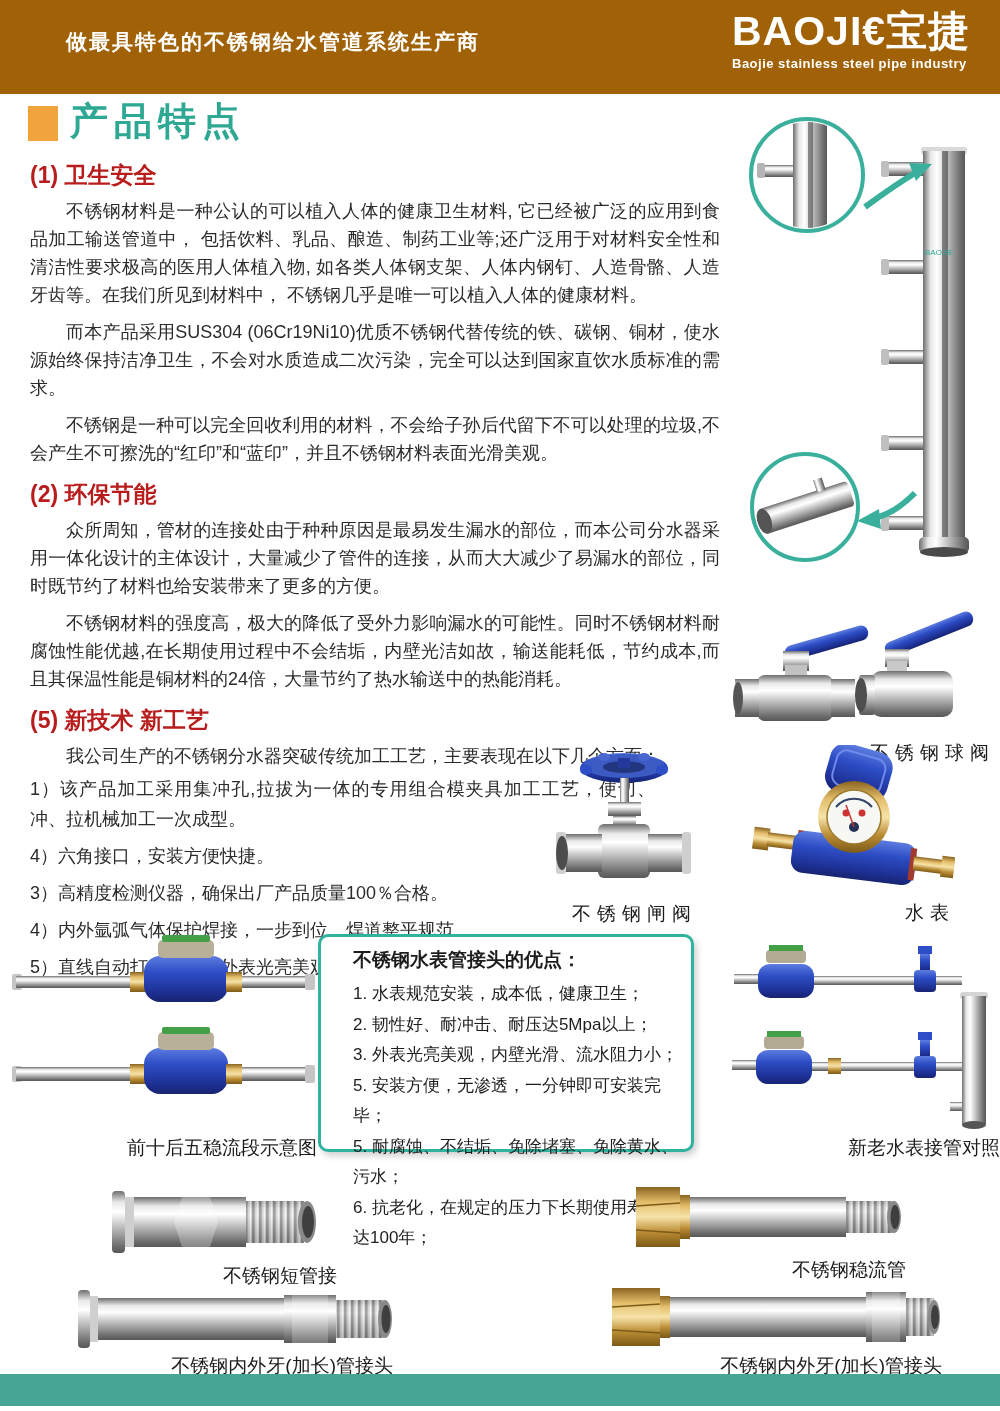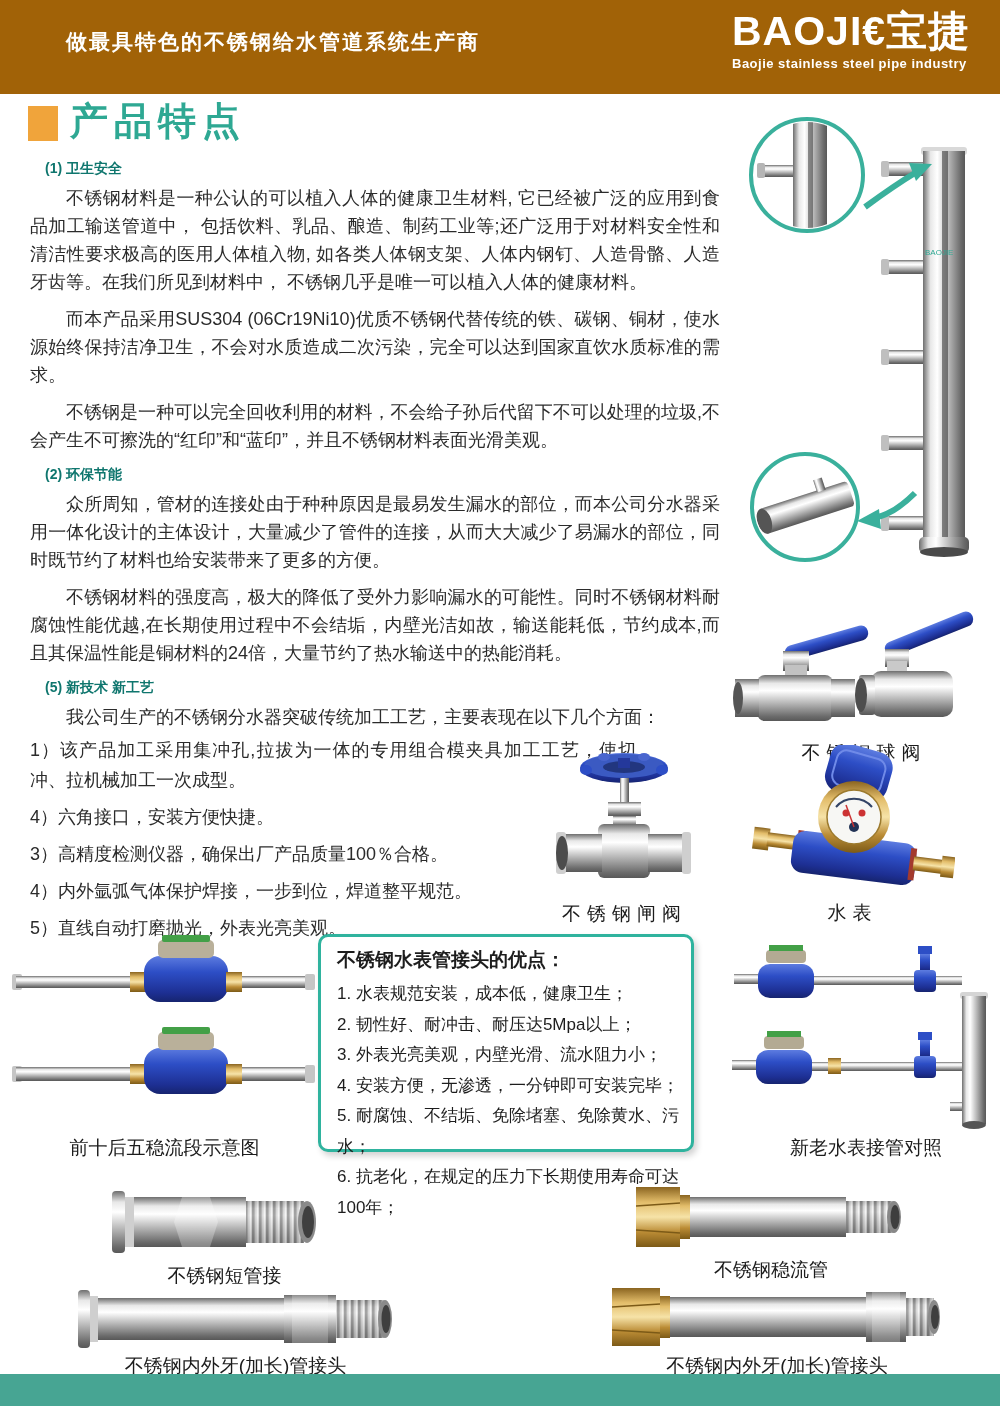--- a/index.html
+++ b/index.html
@@ -10,32 +10,32 @@
   .slogan{position:absolute;left:66px;top:28px;font-size:21px;font-weight:bold;color:#fff;letter-spacing:2px;}
   .logo{position:absolute;right:18px;top:8px;width:250px;text-align:left;color:#fff;}
   .logo-text{font-size:41px;font-weight:bold;letter-spacing:1px;line-height:46px;}
   .logo-tagline{font-size:13px;font-weight:bold;letter-spacing:0.5px;margin-top:2px;}
   
   .title-square{position:absolute;left:28px;top:106px;width:30px;height:35px;background:#f0a43b;}
   .page-title{position:absolute;left:70px;top:96px;margin:0;font-size:38px;font-weight:bold;
               color:#2ea893;letter-spacing:6px;}
   
   .content{position:absolute;left:30px;top:148px;width:690px;}
-  .content h2{font-size:14px;font-weight:bold;color:#0f766e;margin:12px 0 6px 15px;}
+  .content h2{font-size:23px;font-weight:bold;color:#b91c1c;margin:12px 0 6px 0;}
   .content p{font-size:18px;line-height:28px;color:#2b2b2b;margin:3px 0 9px 0;text-indent:2em;text-align:justify;}
   .content p.li{text-indent:0;width:625px;margin:2px 0 7px 0;line-height:30px;}
   .content p.intro{margin-bottom:4px;}
   
-  figure{position:absolute;margin:0;display:flex;flex-direction:column;align-items:center;}
+  figure{position:absolute;margin:0;display:flex;flex-direction:column;align-items:flex-end;}
   figcaption{font-size:19px;color:#1c1c1c;margin-top:5px;white-space:nowrap;}
   figcaption.sp{letter-spacing:6px;}
   
   .adv-box{position:absolute;left:318px;top:934px;width:376px;height:218px;box-sizing:border-box;
            background:#fff;border:3px solid #2fb39e;border-radius:10px;box-shadow:3px 4px 6px rgba(0,0,0,.18);
-           padding:10px 12px 6px 16px;}
+           padding:10px 12px 6px 32px;}
   .adv-box h3{margin:0 0 6px 0;font-size:19px;font-weight:bold;color:#1d1d1d;}
   .adv-box p{margin:0;font-size:17px;line-height:30.5px;color:#1d1d1d;}
   
   .bottombar{position:absolute;left:0;top:1374px;width:1000px;height:32px;background:#47a593;}
   .defs{position:absolute;width:0;height:0;}
 </style>
 </head>
 <body>
 
 <div class="page">
@@ -263,21 +263,21 @@
       </g>
     </svg>
     <figcaption>前十后五稳流段示意图</figcaption>
   </figure>
 
   <section class="adv-box">
     <h3>不锈钢水表管接头的优点：</h3>
     <p>1. 水表规范安装，成本低，健康卫生；</p>
     <p>2. 韧性好、耐冲击、耐压达5Mpa以上；</p>
     <p>3. 外表光亮美观，内壁光滑、流水阻力小；</p>
-    <p>4. 安装方便，无渗透，一分钟即可安装完毕；</p>
+    <p>5. 安装方便，无渗透，一分钟即可安装完毕；</p>
     <p>5. 耐腐蚀、不结垢、免除堵塞、免除黄水、污水；</p>
     <p>6. 抗老化，在规定的压力下长期使用寿命可达100年；</p>
   </section>
 
   <figure style="left:732px;top:930px;width:268px;">
     <svg width="268" height="200" viewBox="0 0 268 200">
       <rect x="228" y="62" width="28" height="7" rx="3" fill="#d5d5d5"></rect>
       <rect x="230" y="66" width="24" height="128" fill="url(#mV)"></rect>
       <ellipse cx="242" cy="195" rx="12" ry="4" fill="#555555"></ellipse>
       <rect x="218" y="172" width="12" height="9" fill="url(#mH)"></rect>

